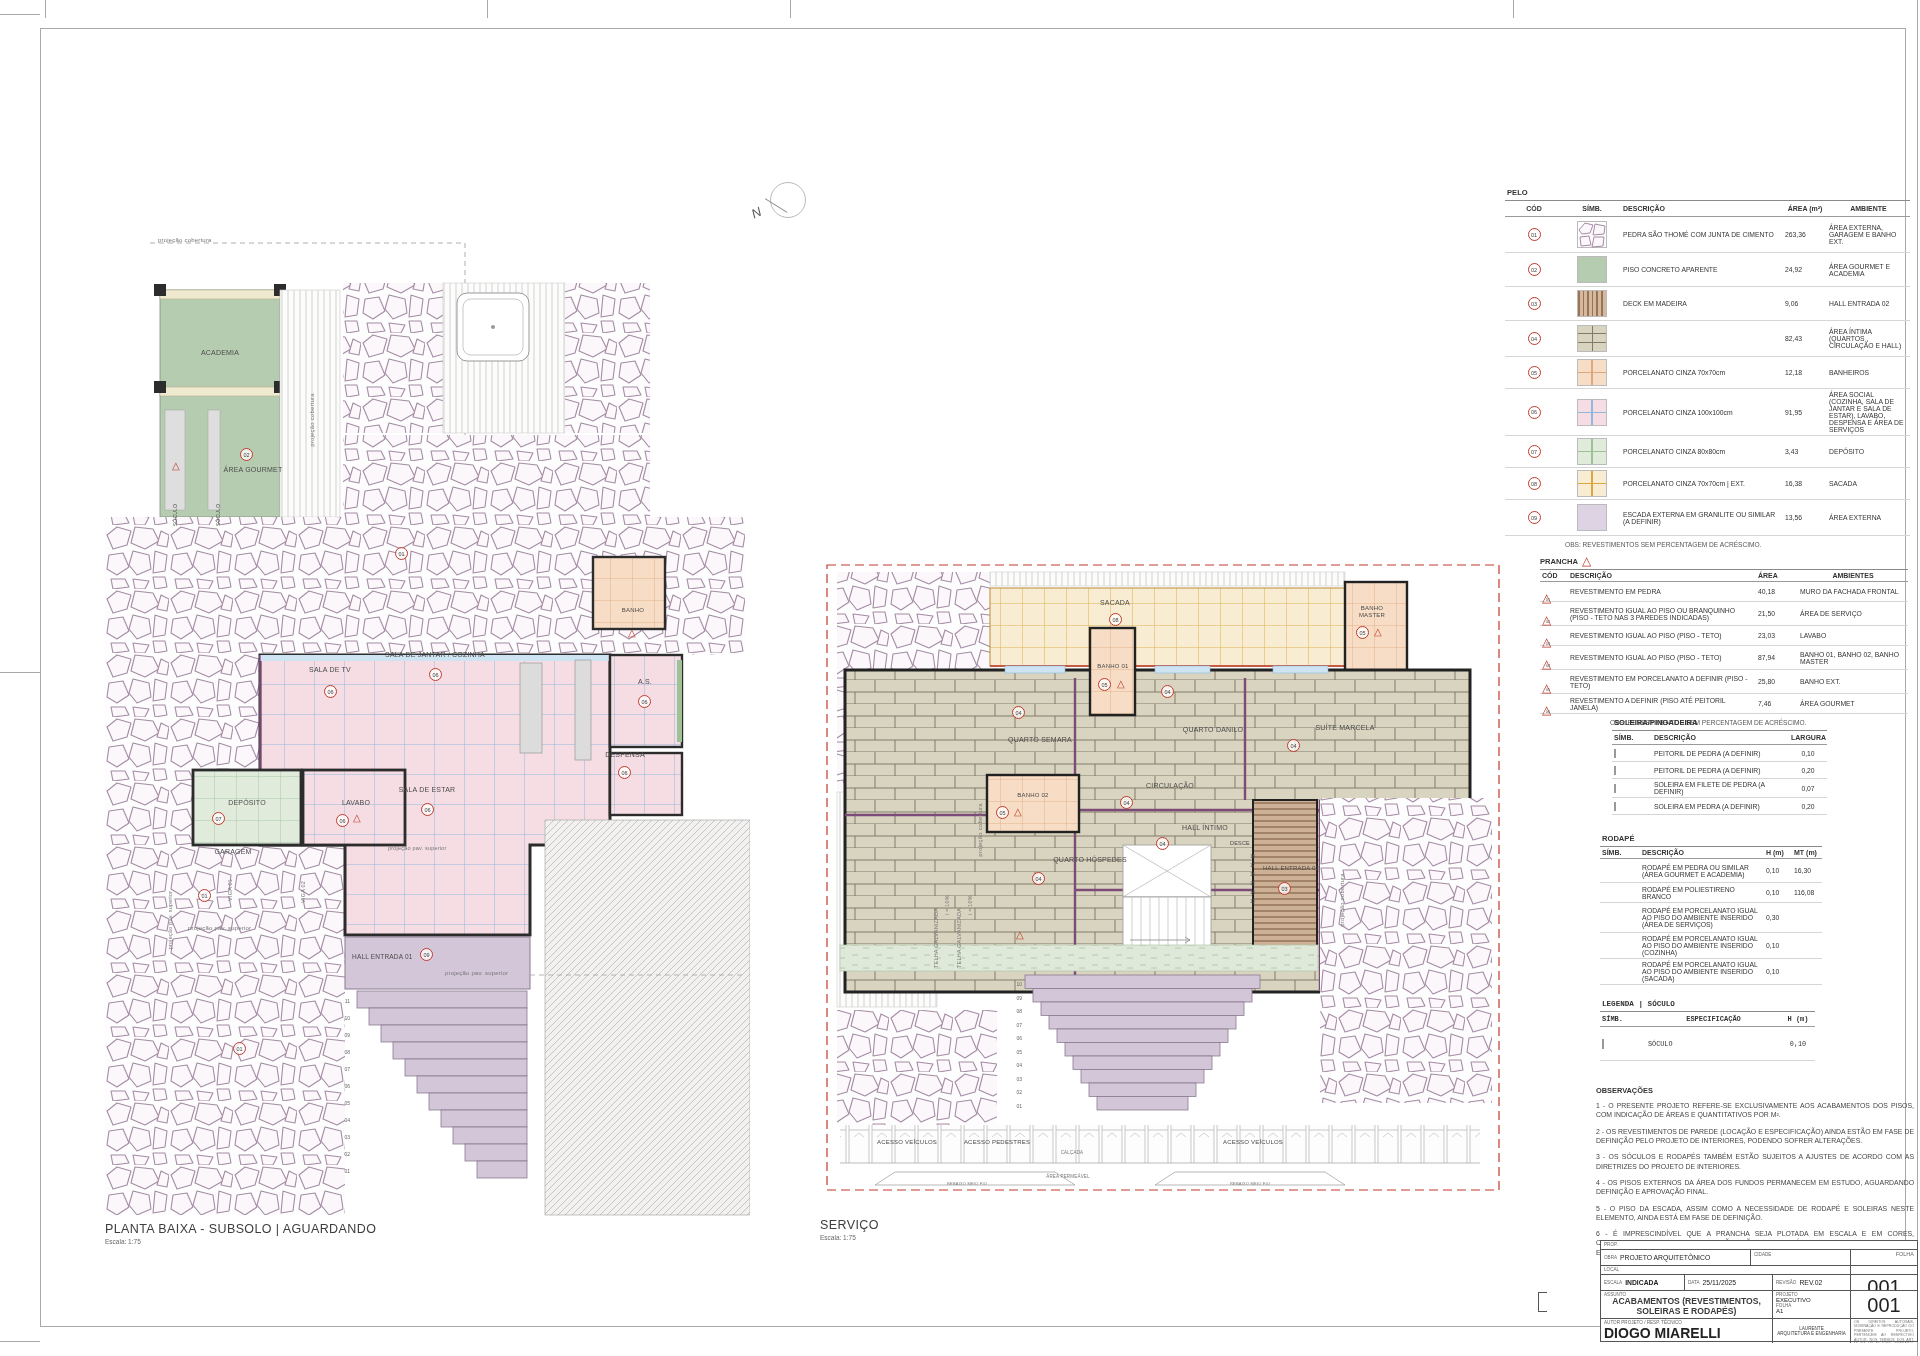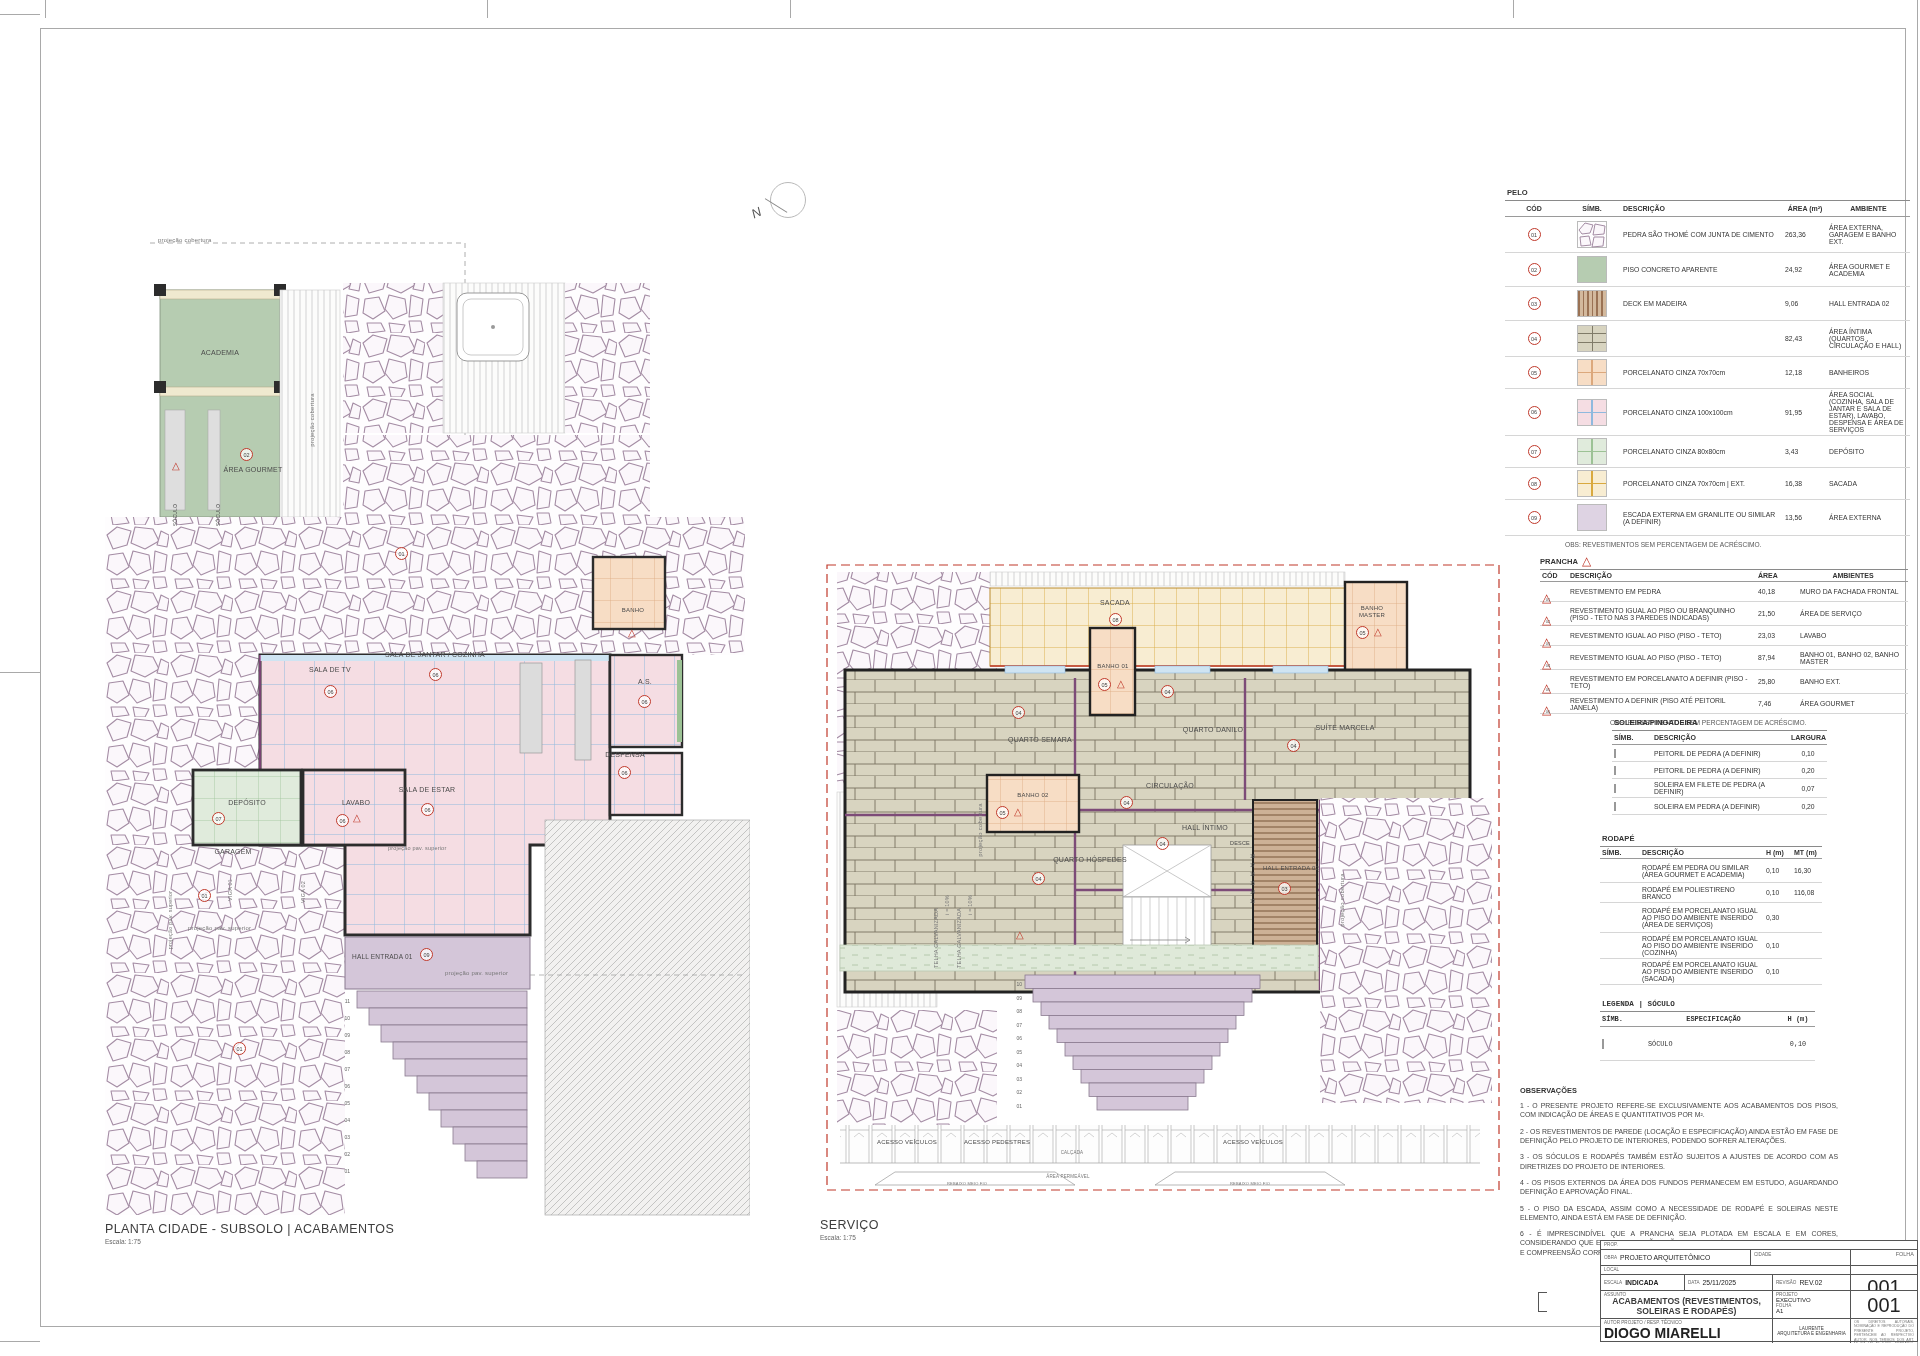--- a/index.html
+++ b/index.html
@@ -226,21 +226,21 @@
 07
 06
 05
 04
 03
 02
 01</div>
   <span class="cc" style="left:395px;top:547px;">01</span>
   <span class="cc" style="left:198px;top:889px;">01</span>
   <span class="cc" style="left:233px;top:1042px;">01</span>
-  <div class="plan-title" style="left:105px;top:1222px;">PLANTA CIDADE - SUBSOLO | ACABAMENTOS</div>
+  <div class="plan-title" style="left:105px;top:1222px;">PLANTA BAIXA - SUBSOLO | AGUARDANDO</div>
   <div class="plan-scale" style="left:105px;top:1238px;">Escala: 1:75</div>
 
   <div class="north" style="left:770px;top:182px;">
       <div class="ray"></div>
     </div>
   <div class="north-n lbl" style="left:752px;top:206px;">N</div>
 
   <svg class="abs" style="left:825px;top:560px;" width="690" height="660" viewBox="0 0 690 660">
     <defs>
       <pattern id="bStone" width="64" height="64" patternUnits="userSpaceOnUse">
@@ -650,21 +650,21 @@
       <span class="c" style="flex:1;text-align:center;">ESPECIFICAÇÃO</span>
       <span class="c" style="width:34px;text-align:center;">H (m)</span>
     </div>
     <div class="t-row" style="min-height:34px;">
       <span class="c" style="width:46px;"><span class="sq"></span></span>
       <span class="c" style="flex:1;">SÓCULO</span>
       <span class="c" style="width:34px;text-align:center;">0,10</span>
     </div>
   </div>
 
-  <div class="tbl" style="left:1520px;top:1086px;width:318px;">
+  <div class="tbl" style="left:1596px;top:1086px;width:318px;">
     <div style="font-weight:bold;font-size:7.4px;margin-bottom:6px;">OBSERVAÇÕES</div>
     <p class="obs-p">1 - O PRESENTE PROJETO REFERE-SE EXCLUSIVAMENTE AOS ACABAMENTOS DOS PISOS, COM INDICAÇÃO DE ÁREAS E QUANTITATIVOS POR M².</p>
     <p class="obs-p">2 - OS REVESTIMENTOS DE PAREDE (LOCAÇÃO E ESPECIFICAÇÃO) AINDA ESTÃO EM FASE DE DEFINIÇÃO PELO PROJETO DE INTERIORES, PODENDO SOFRER ALTERAÇÕES.</p>
     <p class="obs-p">3 - OS SÓCULOS E RODAPÉS TAMBÉM ESTÃO SUJEITOS A AJUSTES DE ACORDO COM AS DIRETRIZES DO PROJETO DE INTERIORES.</p>
     <p class="obs-p">4 - OS PISOS EXTERNOS DA ÁREA DOS FUNDOS PERMANECEM EM ESTUDO, AGUARDANDO DEFINIÇÃO E APROVAÇÃO FINAL.</p>
     <p class="obs-p">5 - O PISO DA ESCADA, ASSIM COMO A NECESSIDADE DE RODAPÉ E SOLEIRAS NESTE ELEMENTO, AINDA ESTÁ EM FASE DE DEFINIÇÃO.</p>
     <p class="obs-p">6 - É IMPRESCINDÍVEL QUE A PRANCHA SEJA PLOTADA EM ESCALA E EM CORES, CONSIDERANDO QUE ESSAS CONDIÇÕES SÃO INDISPENSÁVEIS PARA A LEITURA ADEQUADA E COMPREENSÃO CORRETA DOS DETALHAMENTOS.</p>
   </div>
 
   <div class="abs" style="left:1538px;top:1292px;width:8px;height:18px;border-left:1.5px solid #555;border-top:1.5px solid #555;border-bottom:1.5px solid #555;"></div>

